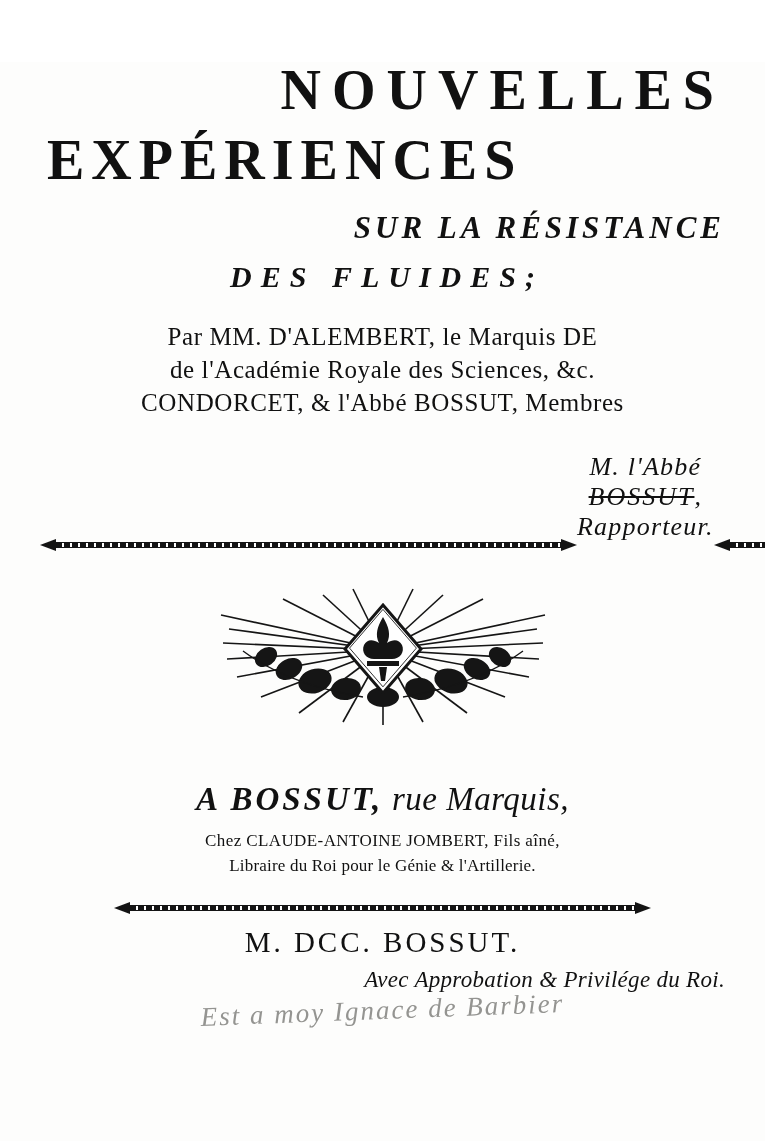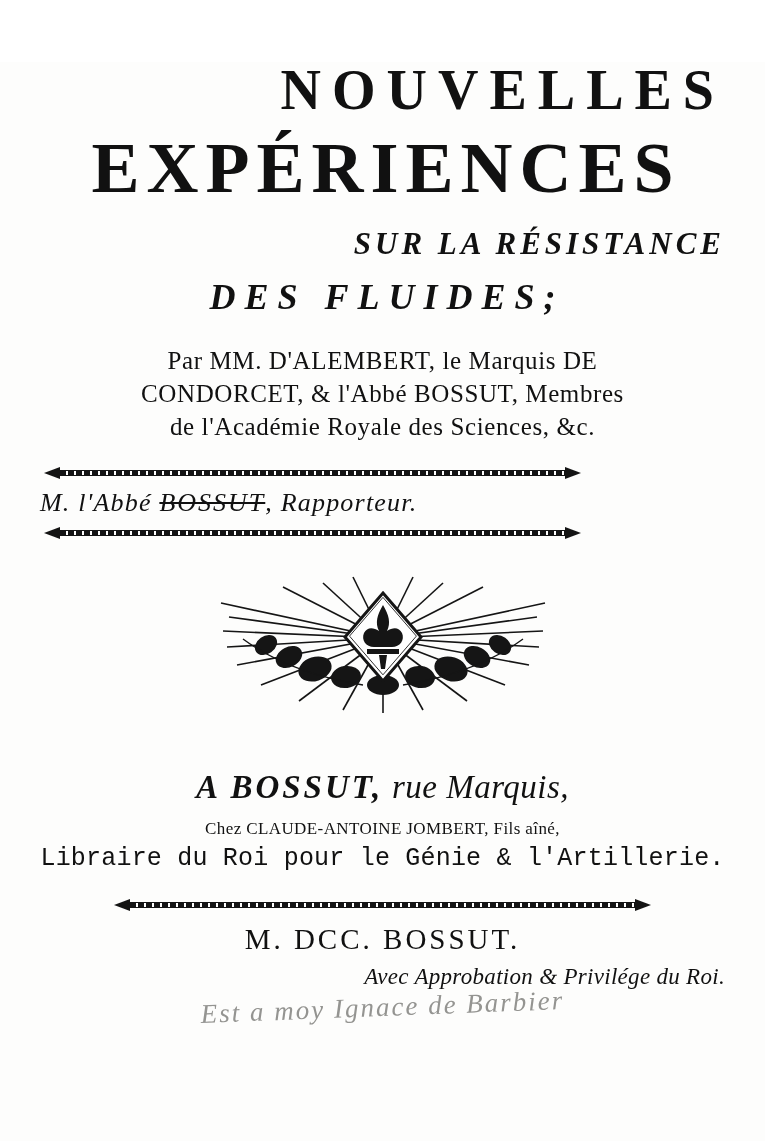--- a/index.html
+++ b/index.html
@@ -28,44 +28,43 @@
     text-align: right;
     font-family: "Liberation Serif", serif;
     font-size: 56px;
     font-weight: 700;
     letter-spacing: 11px;
     line-height: 1.0;
     text-indent: 11px;
   }
   .title-line-2 {
     margin-top: 14px;
-    text-align: center;
-    font-family: "Liberation Serif", serif;
-    font-size: 72px;
+    font-family: "Liberation Serif", serif;
+    font-size: 56px;
     font-weight: 700;
     letter-spacing: 7px;
     line-height: 1.0;
     text-indent: 7px;
   }
   .subtitle-1 {
     margin-top: 22px;
     text-align: right;
     font-family: "Liberation Serif", serif;
     font-style: italic;
     font-size: 31px;
     font-weight: 600;
     letter-spacing: 4px;
     text-indent: 4px;
   }
   .subtitle-2 {
     margin-top: 14px;
     text-align: center;
     font-family: "Liberation Serif", serif;
     font-style: italic;
-    font-size: 36px;
+    font-size: 30px;
     font-weight: 700;
     letter-spacing: 9px;
     text-indent: 9px;
   }
 
   .authors {
     margin-top: 26px;
     text-align: center;
     font-family: "Liberation Serif", serif;
     font-size: 25px;
@@ -73,22 +72,22 @@
     letter-spacing: 0.6px;
   }
   .authors .ln {
     display: block;
     white-space: nowrap;
   }
 
   .rule-block {
     margin-top: 24px;
     display: flex;
-    flex-direction: column;
-    align-items: flex-start;
+    flex-direction: row;
+    align-items: flex-end;
   }
   .arrow-rule {
     position: relative;
     width: 545px;
     height: 12px;
     display: flex;
     align-items: center;
     justify-content: center;
   }
   .arrow-rule .bar {
@@ -145,22 +144,22 @@
   }
   .imprint .pub {
     margin-top: 13px;
     font-family: "Liberation Serif", serif;
     font-size: 17px;
     letter-spacing: 0.4px;
     white-space: nowrap;
   }
   .imprint .pub2 {
     margin-top: 5px;
-    font-family: Liberation Mono, monospace;
-    font-size: 25px;
+    font-family: Liberation Serif, serif;
+    font-size: 17px;
     letter-spacing: 0.2px;
     white-space: nowrap;
   }
 
   .bottom-rule {
     margin-top: 26px;
     display: flex;
     justify-content: center;
   }
   .year {
@@ -200,22 +199,22 @@
 <div class="page">
 
   <div class="title-line-1">NOUVELLES</div>
   <div class="title-line-2">EXPÉRIENCES</div>
 
   <div class="subtitle-1">SUR LA RÉSISTANCE</div>
   <div class="subtitle-2">DES FLUIDES;</div>
 
   <div class="authors">
     <span class="ln">Par MM. D'ALEMBERT, le Marquis DE</span>
+    <span class="ln">de l'Académie Royale des Sciences, &amp;c.</span>
     <span class="ln">CONDORCET, &amp; l'Abbé BOSSUT, Membres</span>
-    <span class="ln">de l'Académie Royale des Sciences, &amp;c.</span>
   </div>
 
   <div class="rule-block">
 
     <div class="arrow-rule">
       <span class="tip left"></span>
       <span class="bar"></span>
       <span class="tip right"></span>
     </div>
 

